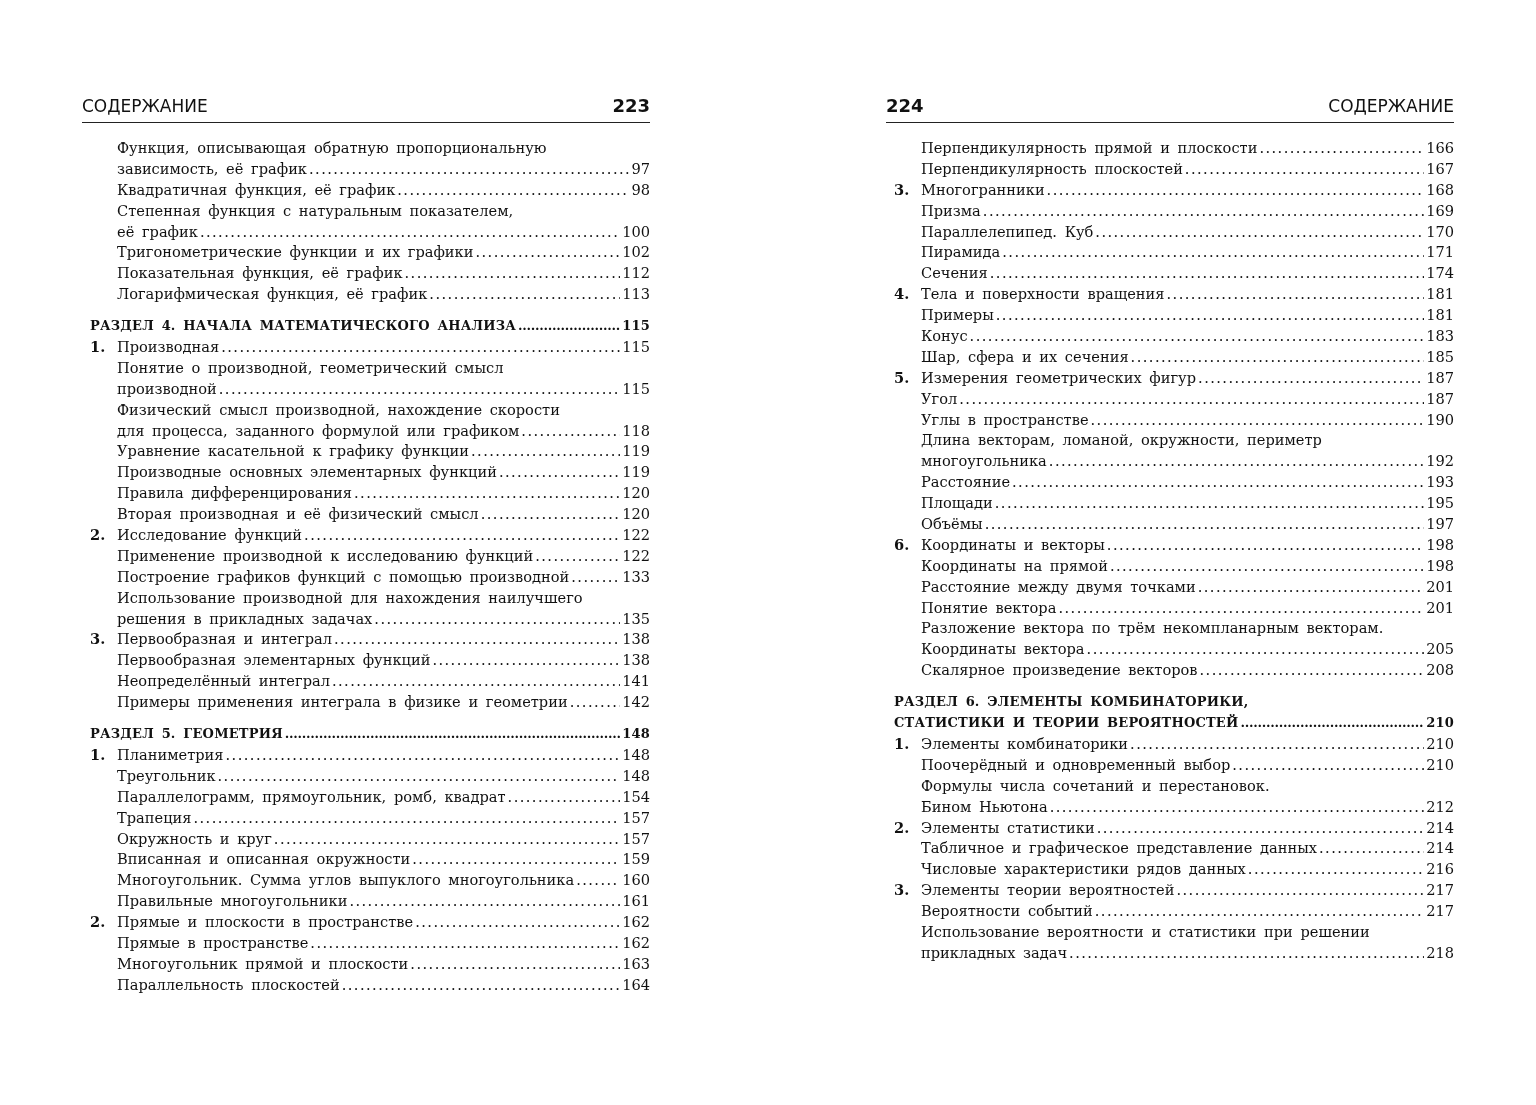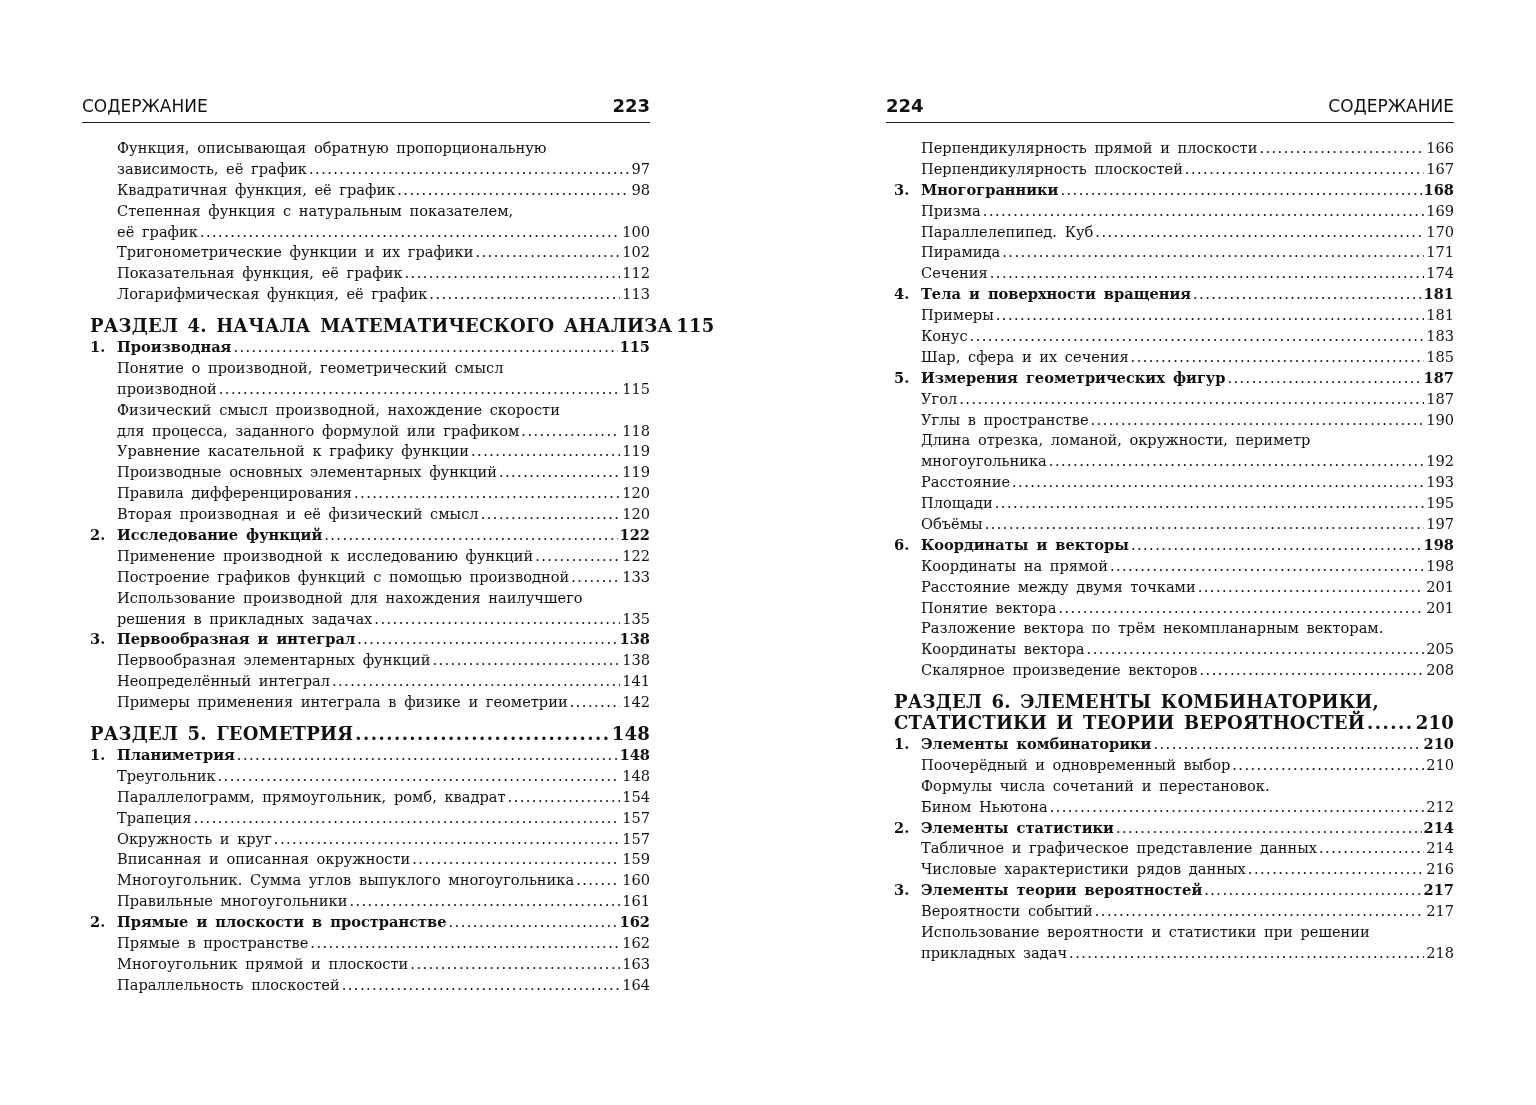--- a/index.html
+++ b/index.html
@@ -31,23 +31,23 @@
     .row .label { flex: none; }
     .row .leader {
       flex: 1 1 auto; overflow: hidden; margin: 0 2px;
       letter-spacing: 0.5px; word-spacing: 0;
     }
     .row .leader::before {
       content: ". . . . . . . . . . . . . . . . . . . . . . . . . . . . . . . . . . . . . . . . . . . . . . . . . . . . . . . . . . . . . . . . . . . . . . . . . . . . . . . . . . . . . . . . . . . . . . . . . . . . . . . . . .";
       letter-spacing: -1.6px;
     }
     .row .page-ref { flex: none; text-align: right; }
-    .row.bold .label, .row.bold .page-ref { font-weight: bold; }
+    .row.bold .label, .row.bold .page-ref { font-weight: normal; }
     .row.section {
-      font-weight: bold; font-size: 18px; letter-spacing: 0.2px;
+      font-weight: bold; font-size: 13px; letter-spacing: 0.2px;
     }
     .row.section .label, .row.section .page-ref { font-weight: bold; }
     .row.section .leader::before { letter-spacing: -2.4px; }
     .gap { height: 11px; }
   </style>
 </head>
 <body>
 
 <div class="page left">
   <div class="running-head">
@@ -328,21 +328,21 @@
         <span class="label">Угол</span>
         <span class="leader"></span>
         <span class="page-ref">187</span>
       </div>
       <div class="row indent">
         <span class="label">Углы в пространстве</span>
         <span class="leader"></span>
         <span class="page-ref">190</span>
       </div>
       <div class="row indent">
-        <span class="label">Длина отрезка, ломаной, окружности, периметр</span>
+        <span class="label">Длина векторам, ломаной, окружности, периметр</span>
       </div>
       <div class="row indent">
         <span class="label">многоугольника</span>
         <span class="leader"></span>
         <span class="page-ref">192</span>
       </div>
       <div class="row indent">
         <span class="label">Расстояние</span>
         <span class="leader"></span>
         <span class="page-ref">193</span>

